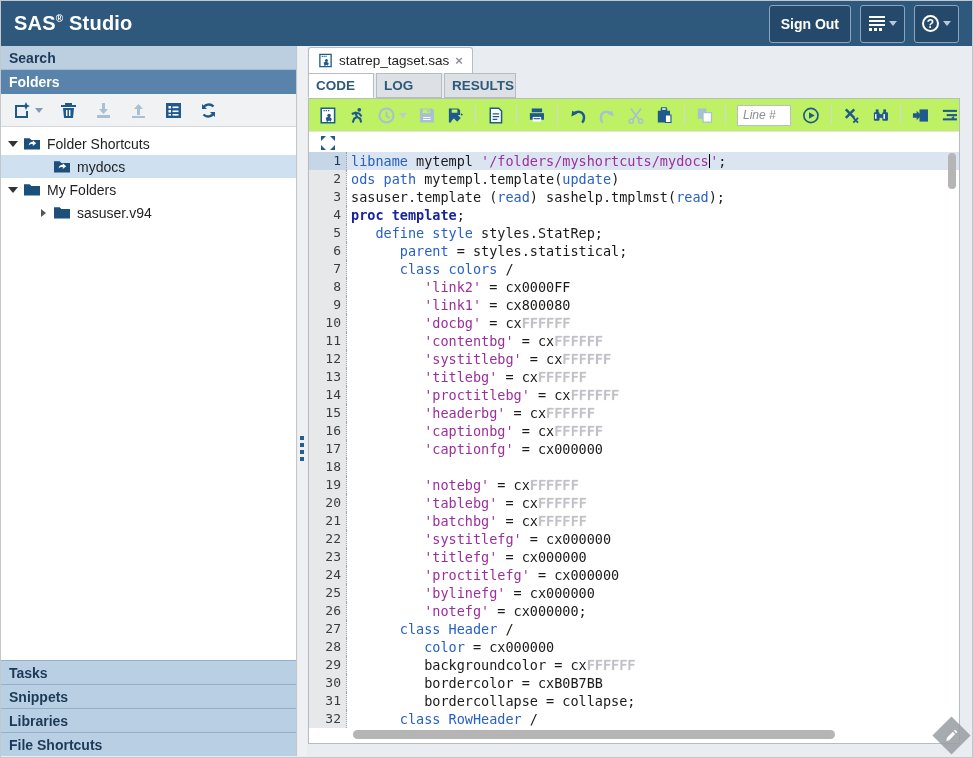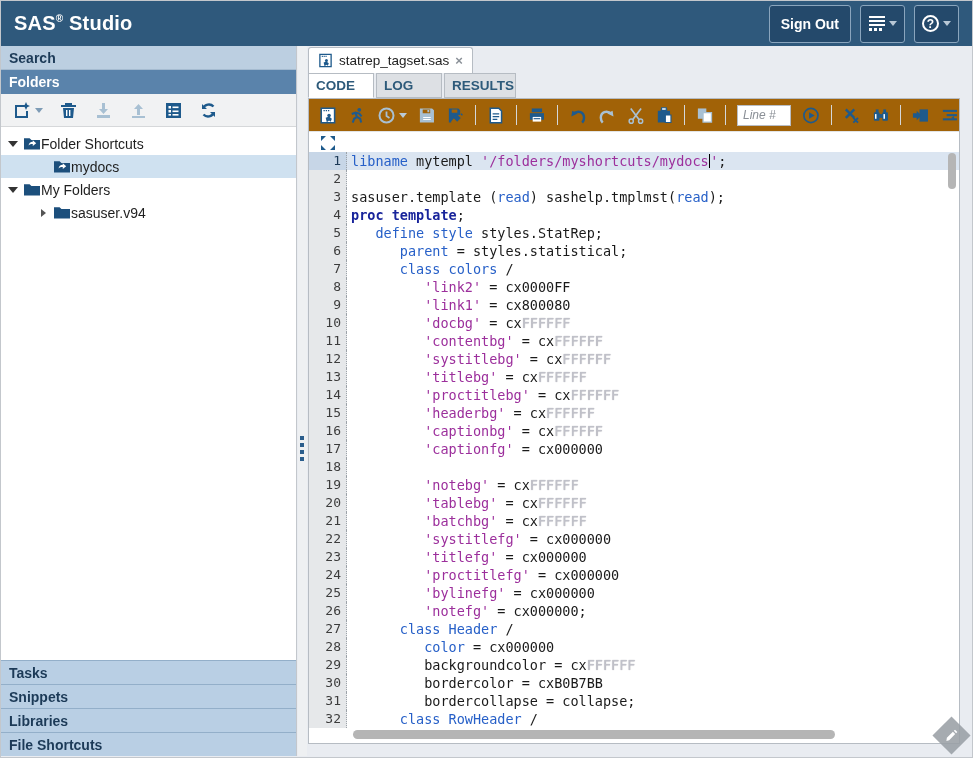--- a/index.html
+++ b/index.html
@@ -31,21 +31,21 @@
   .ic { width:19px; height:19px; display:block; }
   .ic-on { color:#1e5a8c; }
   .ic-off { color:#a8c0d3; }
 
   .tree { flex:1 1 auto; overflow:hidden; padding-top:5px; font-size:14px; color:#1f1f1f; }
   .tree-row { height:23px; display:flex; align-items:center; cursor:pointer; }
   .tree-row.selected { background:#cfe1f0; }
   .twisty { width:12px; display:flex; justify-content:center; align-items:center; flex:0 0 12px; }
   .tw-exp { width:0; height:0; border-left:5px solid transparent; border-right:5px solid transparent; border-top:6px solid #333; }
   .tw-col { width:0; height:0; border-top:4px solid transparent; border-bottom:4px solid transparent; border-left:5px solid #555; }
-  .tree-label { }
+  .tree-label { margin-left:6px; }
   .folder-ic { width:18px; height:15px; flex:0 0 18px; margin-left:4px; }
 
   .accordion { flex:0 0 auto; }
   .acc-item { height:24px; background:#b9cfe4; border-top:1px solid #93afc9; color:#1c3a57; font-size:14px; font-weight:bold; display:flex; align-items:center; padding-left:8px; cursor:pointer; }
 
   
   .splitter { position:absolute; top:45px; left:297px; width:9px; bottom:1px; background:#eef0f2; cursor:col-resize; }
   .split-handle { position:absolute; top:390px; left:2px; display:flex; flex-direction:column; gap:3px; }
   .split-handle i { width:4px; height:4px; background:#2a5d8c; display:block; }
 
@@ -54,21 +54,21 @@
   .tab-row { height:27px; display:flex; align-items:flex-end; padding-left:1px; }
   .doc-tab { background:#ffffff; border:1px solid #b6bcc3; border-bottom:none; border-radius:3px 3px 0 0; height:26px; display:flex; align-items:center; padding:0 9px; gap:6px; cursor:pointer; }
   .doc-tab .label { font-size:13.5px; color:#222; }
   .tab-close { color:#8a9097; font-size:13px; font-weight:bold; cursor:pointer; line-height:1; }
   .subtab-row { height:25px; display:flex; gap:2px; padding-left:1px;text-align:right; }
   .subtab { width:66px; height:25px; font-size:13.5px; font-weight:bold; color:#2d5a7a; display:flex; align-items:center; padding-left:7px; border:1px solid #b6bcc3; cursor:pointer; }
   .subtab.active { background:#fff; border-bottom-color:#fff; }
   .subtab.idle { background:#dde0e4; }
 
   .card { position:absolute; top:52px; left:1px; width:652px; bottom:13px; background:#fff; border:1px solid #b6bcc3; }
-  .ed-toolbar { height:33px; display:flex; align-items:center; padding-left:10px; gap:11px; border-bottom:1px solid #e2e4e6; background:#a16207; }
+  .ed-toolbar { height:33px; display:flex; align-items:center; padding-left:10px; gap:11px; border-bottom:1px solid #e2e4e6; background:#bef264; }
   .sep { width:1px; height:20px; background:#d4d7da; }
   .line-input { width:54px; height:21px; border:1px solid #b9bdc4; font-family:"Liberation Sans", sans-serif; font-size:12px; font-style:italic; color:#555; padding:0 5px; }
   .line-input::placeholder { color:#8a8f96; font-style:italic; }
 
   .editor { position:absolute; top:34px; left:0; right:0; bottom:0; overflow:hidden; }
   .expand-ic { position:absolute; top:2px; left:11px; width:16px; height:16px; color:#1e5a8c; cursor:pointer; }
   .code-area { position:absolute; top:19px; left:0; right:0; bottom:0; font-family:"DejaVu Sans Mono", monospace; font-size:13.5px; }
   .code-line { display:flex; height:18px; line-height:18px; white-space:pre; }
   .gutter { flex:0 0 38px; background:#e6e8ea; border-right:1px dotted #9da3a9; text-align:right; padding-right:5px; color:#3c3c3c; font-size:13px; }
   .code-text { padding-left:4px; color:#1a1a1a; }
@@ -337,21 +337,21 @@
           </svg>
       </div>
 
       <div class="editor">
         <svg class="expand-ic" viewBox="0 0 16 16">
             <path fill="currentColor" d="M1 1h5L1 6zM15 1v5l-5-5zM1 15v-5l5 5zM15 15h-5l5-5z"></path>
             <path fill="currentColor" d="M1 1l6 6-1.4 1.4L1 2.8zM15 1L9 7l1.4 1.4L15 2.8zM1 15l6-6-1.4-1.4L1 13.2zM15 15l-6-6 1.4-1.4L15 13.2z" opacity=".0"></path>
           </svg>
         <div class="code-area" id="code-area">
             <div class="code-line current"><span class="gutter">1</span><span class="code-text"><span class="tk-k">libname</span><span> mytempl </span><span class="tk-s">'/folders/myshortcuts/mydocs</span><span class="caret-bar"></span><span class="tk-s">'</span><span>;</span></span></div>
-            <div class="code-line"><span class="gutter">2</span></div>
+            <div class="code-line"><span class="gutter">2</span><span class="code-text"><span class="tk-k">ods</span><span> </span><span class="tk-k">path</span><span> mytempl.template(</span><span class="tk-k">update</span><span>)</span></span></div>
             <div class="code-line"><span class="gutter">3</span><span class="code-text"><span>sasuser.template (</span><span class="tk-k">read</span><span>) sashelp.tmplmst(</span><span class="tk-k">read</span><span>);</span></span></div>
             <div class="code-line"><span class="gutter">4</span><span class="code-text"><span class="tk-b">proc template</span><span>;</span></span></div>
             <div class="code-line"><span class="gutter">5</span><span class="code-text"><span>   </span><span class="tk-k">define</span><span> </span><span class="tk-k">style</span><span> styles.StatRep;</span></span></div>
             <div class="code-line"><span class="gutter">6</span><span class="code-text"><span>      </span><span class="tk-k">parent</span><span> = styles.statistical;</span></span></div>
             <div class="code-line"><span class="gutter">7</span><span class="code-text"><span>      </span><span class="tk-k">class</span><span> </span><span class="tk-k">colors</span><span> /</span></span></div>
             <div class="code-line"><span class="gutter">8</span><span class="code-text"><span>         </span><span class="tk-s">'link2'</span><span> = cx0000FF</span></span></div>
             <div class="code-line"><span class="gutter">9</span><span class="code-text"><span>         </span><span class="tk-s">'link1'</span><span> = cx800080</span></span></div>
             <div class="code-line"><span class="gutter">10</span><span class="code-text"><span>         </span><span class="tk-s">'docbg'</span><span> = cx</span><span class="tk-w">FFFFFF</span></span></div>
             <div class="code-line"><span class="gutter">11</span><span class="code-text"><span>         </span><span class="tk-s">'contentbg'</span><span> = cx</span><span class="tk-w">FFFFFF</span></span></div>
             <div class="code-line"><span class="gutter">12</span><span class="code-text"><span>         </span><span class="tk-s">'systitlebg'</span><span> = cx</span><span class="tk-w">FFFFFF</span></span></div>

